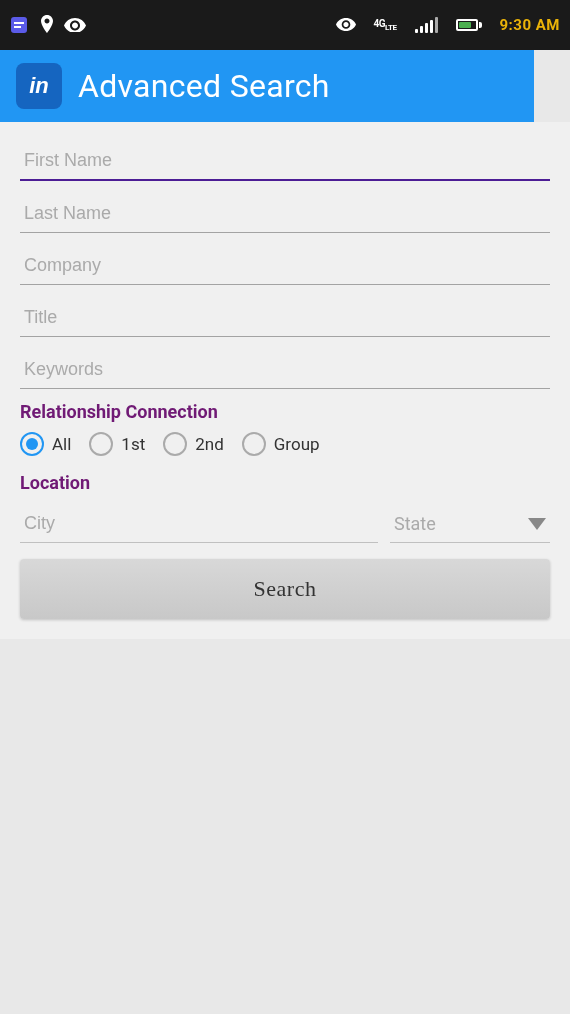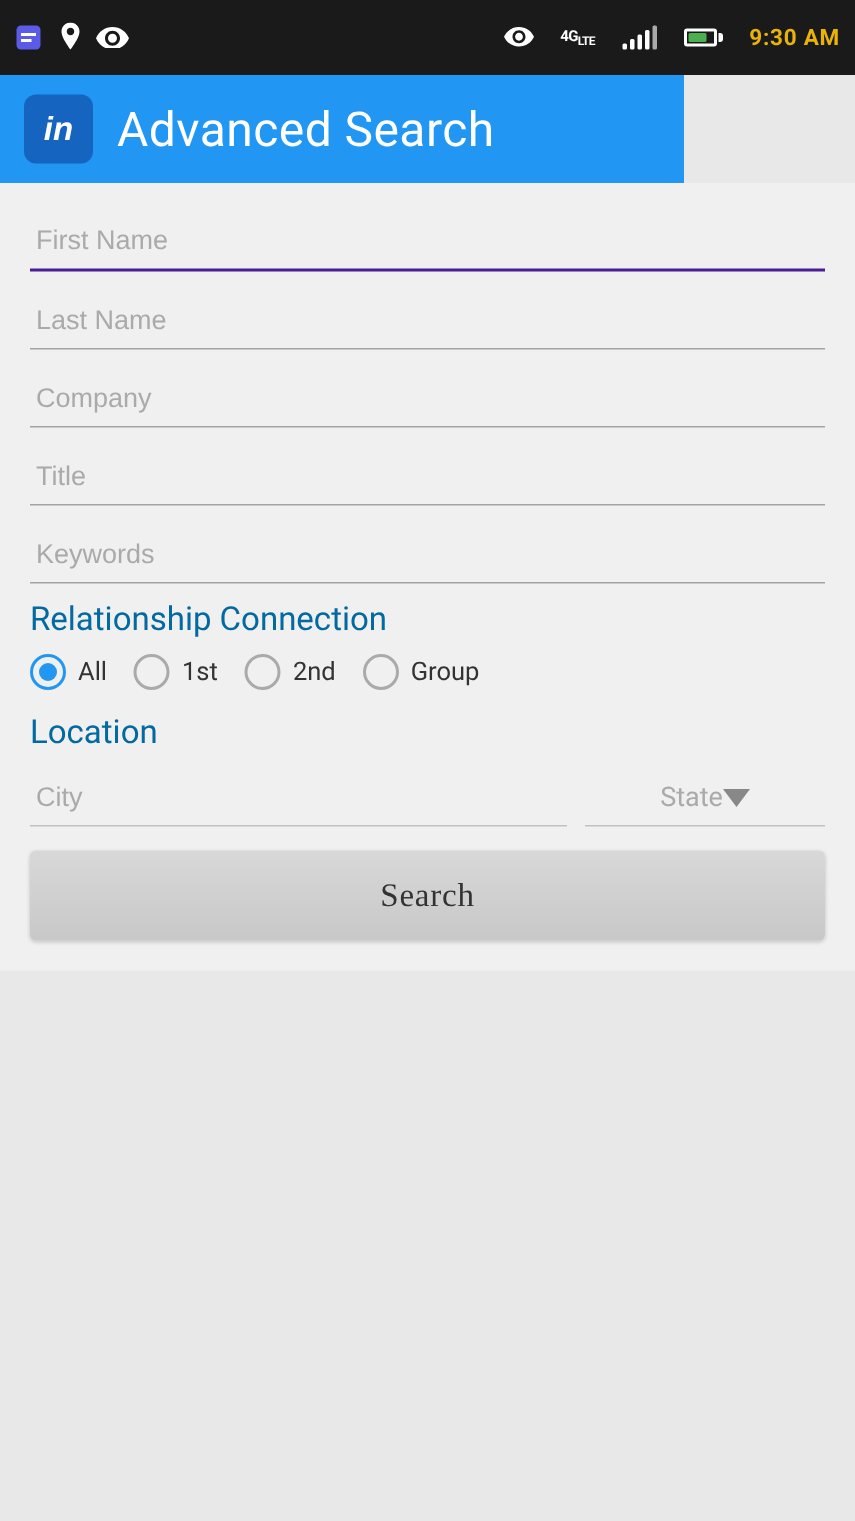--- a/index.html
+++ b/index.html
@@ -49,21 +49,21 @@
 
     .time-text {
       font-size: 15px;
       font-weight: bold;
       color: #eab308;
       letter-spacing: 0.5px;
     }
 
     
     .app-bar {
-      width: 456px;
+      width: 534px;
       height: 72px;
       background: #2196F3;
       display: flex;
       align-items: center;
       padding: 0 16px;
       gap: 16px;
     }
 
     .app-icon {
       width: 46px;
@@ -114,23 +114,23 @@
       border-bottom: 2px solid #4c1d95;
       color: #888;
     }
 
     .input-field::placeholder {
       color: #aaa;
     }
 
     
     .section-label {
-      font-size: 22px;
-      font-weight: normal;
-      color: #0369a1;
+      font-size: 18px;
+      font-weight: bold;
+      color: #701a75;
       margin-top: 8px;
       margin-bottom: 10px;
     }
 
     
     .radio-group {
       display: flex;
       align-items: center;
       gap: 18px;
       margin-bottom: 16px;
@@ -198,21 +198,21 @@
     .state-dropdown {
       width: 160px;
       background: transparent;
       border: none;
       border-bottom: 1px solid #c0c0c0;
       padding: 10px 4px 8px 4px;
       font-size: 18px;
       color: #aaa;
       display: flex;
       align-items: center;
-      justify-content: center;
+      justify-content: space-between;
       cursor: pointer;
       position: relative;
     }
 
     .state-text {
       font-size: 18px;
       color: #aaa;
     }
 
     .dropdown-arrow {

